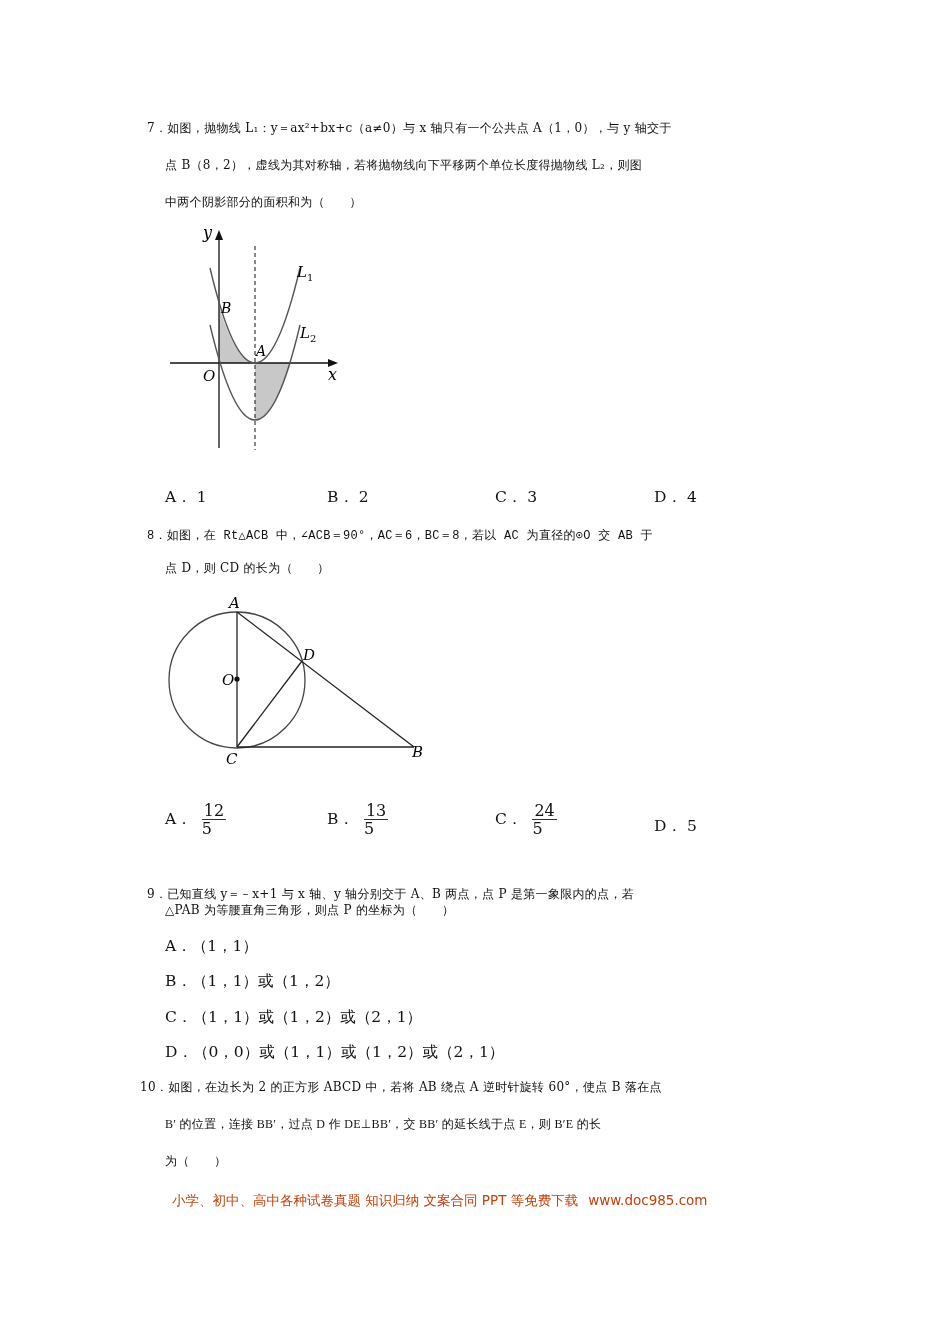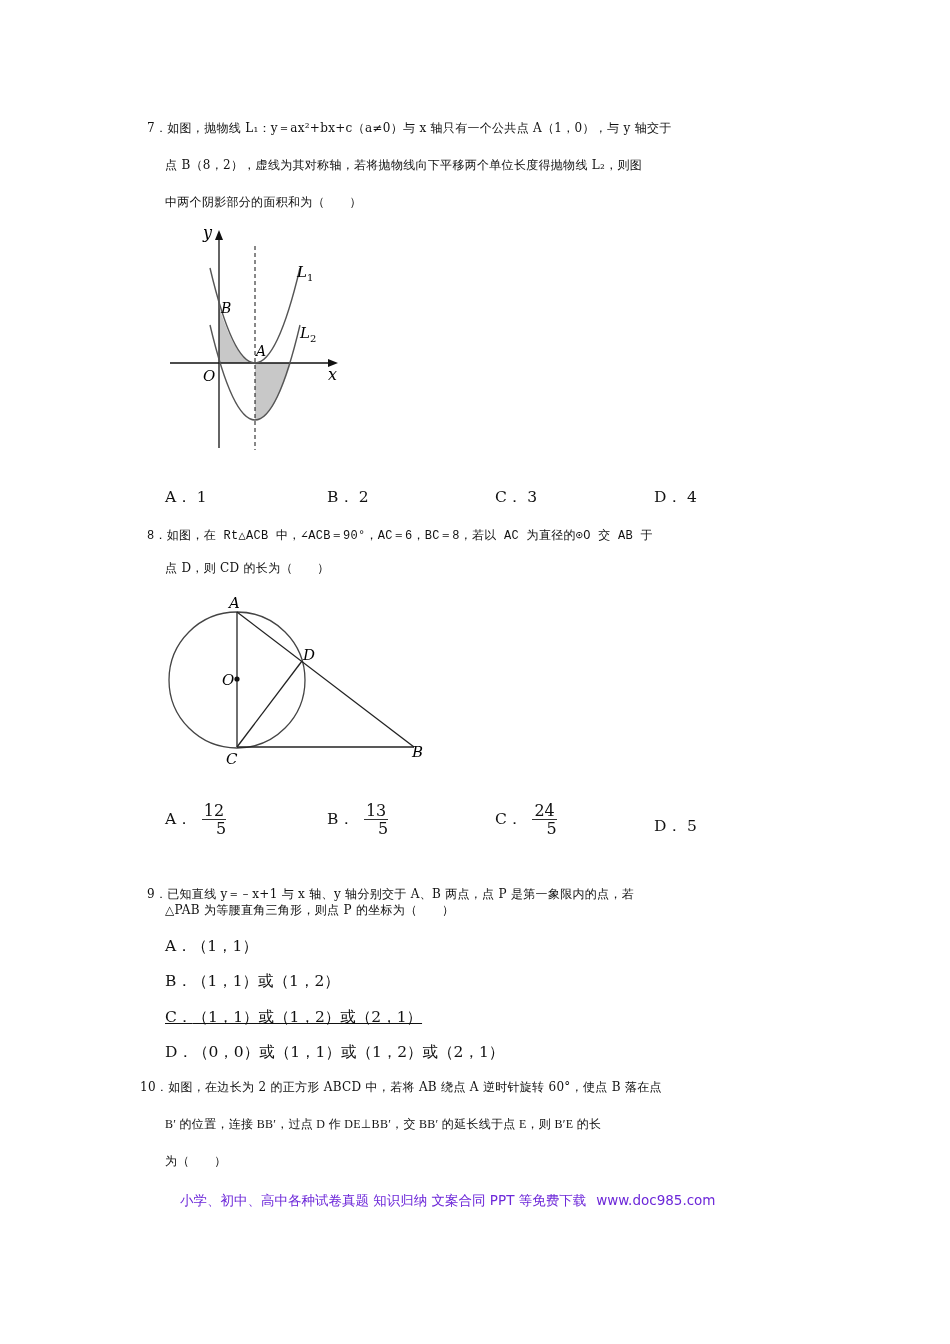--- a/index.html
+++ b/index.html
@@ -1,24 +1,24 @@
 <!DOCTYPE html>
 <html><head>
 <meta charset="utf-8">
 <style>
   html, body { margin:0; padding:0; background:#ffffff; }
   body { width:950px; height:1344px; position:relative; overflow:hidden;
          font-family:"DejaVu Serif","Liberation Serif",serif; color:#111; }
   .line { position:absolute; font-size:12px; white-space:nowrap; line-height:20px; letter-spacing:0.3px; }
   .opt { position:absolute; font-size:15.5px; white-space:nowrap; line-height:20px; }
   .fig { position:absolute; }
-  .frac { display:inline-block; vertical-align:middle; text-align:right; font-size:16px; line-height:17px; margin-left:10px; }
+  .frac { display:inline-block; vertical-align:middle; text-align:left; font-size:16px; line-height:17px; margin-left:10px; }
   .frac .num { display:block; border-bottom:1.2px solid #333; padding:0 2px; }
   .frac .den { display:block; }
-  .footer { position:absolute; font-family:"DejaVu Sans","Liberation Sans",sans-serif; font-size:13.5px; white-space:nowrap; color:#6d28d9;margin-left:8px; }
+  .footer { position:absolute; font-family:"DejaVu Sans","Liberation Sans",sans-serif; font-size:13.5px; white-space:nowrap; color:#c2410c; }
   .footer .url { margin-left:10px; }
 </style>
 </head>
 <body>
 
 <div class="line" style="left:147px; top:118px;">7．如图，抛物线 L₁：y＝ax²+bx+c（a≠0）与 x 轴只有一个公共点 A（1，0），与 y 轴交于</div>
 <div class="line" style="left:165px; top:155px;">点 B（8，2），虚线为其对称轴，若将抛物线向下平移两个单位长度得抛物线 L₂，则图</div>
 <div class="line" style="left:165px; top:192px;">中两个阴影部分的面积和为（　　）</div>
 
 <svg class="fig" style="left:160px; top:220px;" width="200" height="240" viewBox="160 220 200 240">
@@ -71,21 +71,21 @@
 <div class="opt" style="left:165px; top:802px;"><span>A．</span><span class="frac"><span class="num">12</span><span class="den">5</span></span></div>
 <div class="opt" style="left:327px; top:802px;"><span>B．</span><span class="frac"><span class="num">13</span><span class="den">5</span></span></div>
 <div class="opt" style="left:495px; top:802px;"><span>C．</span><span class="frac"><span class="num">24</span><span class="den">5</span></span></div>
 <div class="opt" style="left:654px; top:816px;"><span>D．</span> <span>5</span></div>
 
 <div class="line" style="left:147px; top:864px;margin-top:20px;">9．已知直线 y＝﹣x+1 与 x 轴、y 轴分别交于 A、B 两点，点 P 是第一象限内的点，若</div>
 <div class="line" style="left:165px; top:900px;">△PAB 为等腰直角三角形，则点 P 的坐标为（　　）</div>
 
 <div class="opt" style="left:165px; top:936px;"><span>A．</span><span>（1，1）</span></div>
 <div class="opt" style="left:165px; top:971px;"><span>B．</span><span>（1，1）或（1，2）</span></div>
-<div class="opt" style="left:165px; top:1007px;text-decoration:underline;"><span>C．</span><span>（1，1）或（1，2）或（2，1）</span></div>
+<div class="opt" style="left:165px; top:1007px;"><span>C．</span><span>（1，1）或（1，2）或（2，1）</span></div>
 <div class="opt" style="left:165px; top:1042px;"><span>D．</span><span>（0，0）或（1，1）或（1，2）或（2，1）</span></div>
 
 <div class="line" style="left:140px; top:1077px;">10．如图，在边长为 2 的正方形 ABCD 中，若将 AB 绕点 A 逆时针旋转 60°，使点 B 落在点</div>
 <div class="line" style="left:165px; top:1114px;font-family:Liberation Serif, serif;">B′ 的位置，连接 BB′，过点 D 作 DE⊥BB′，交 BB′ 的延长线于点 E，则 B′E 的长</div>
 <div class="line" style="left:165px; top:1151px;">为（　　）</div>
 
 <div class="footer" style="left:172px; top:1192px;">
   <span>小学、初中、高中各种试卷真题 知识归纳 文案合同 PPT 等免费下载</span><span class="url">www.doc985.com</span>
 </div>
 

